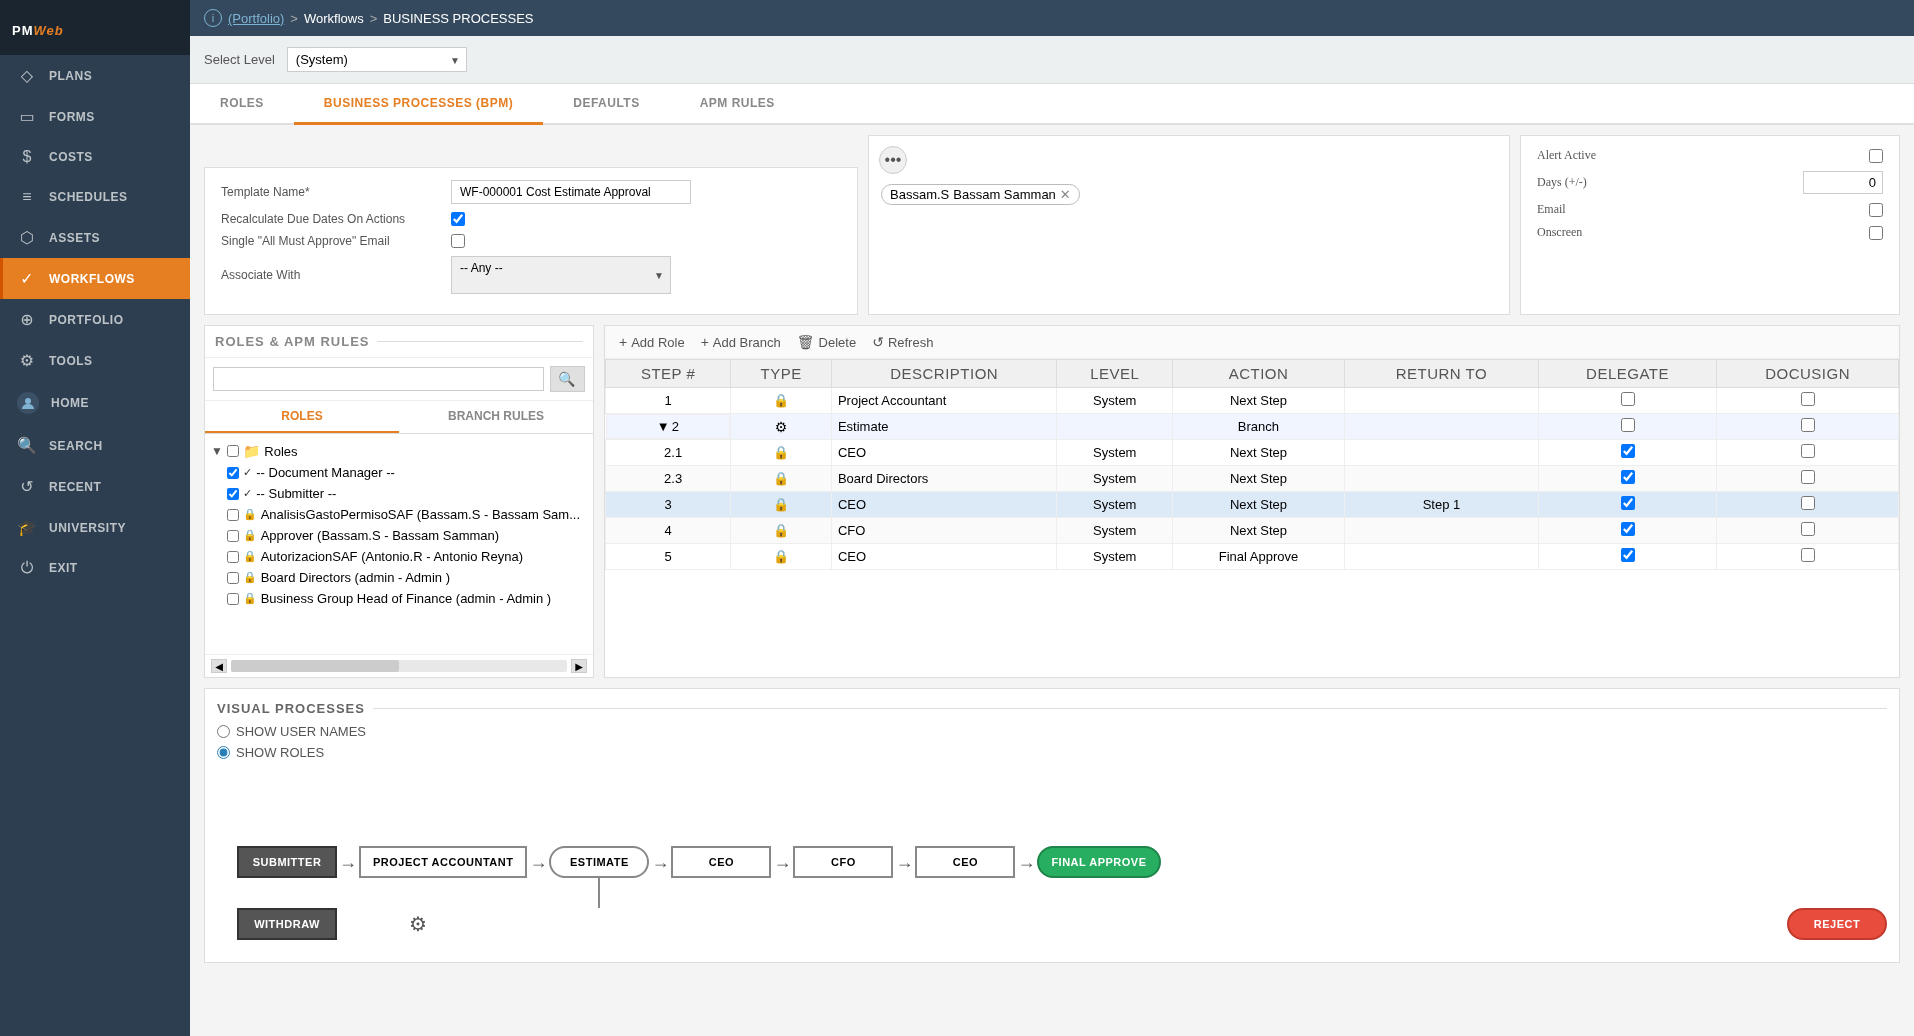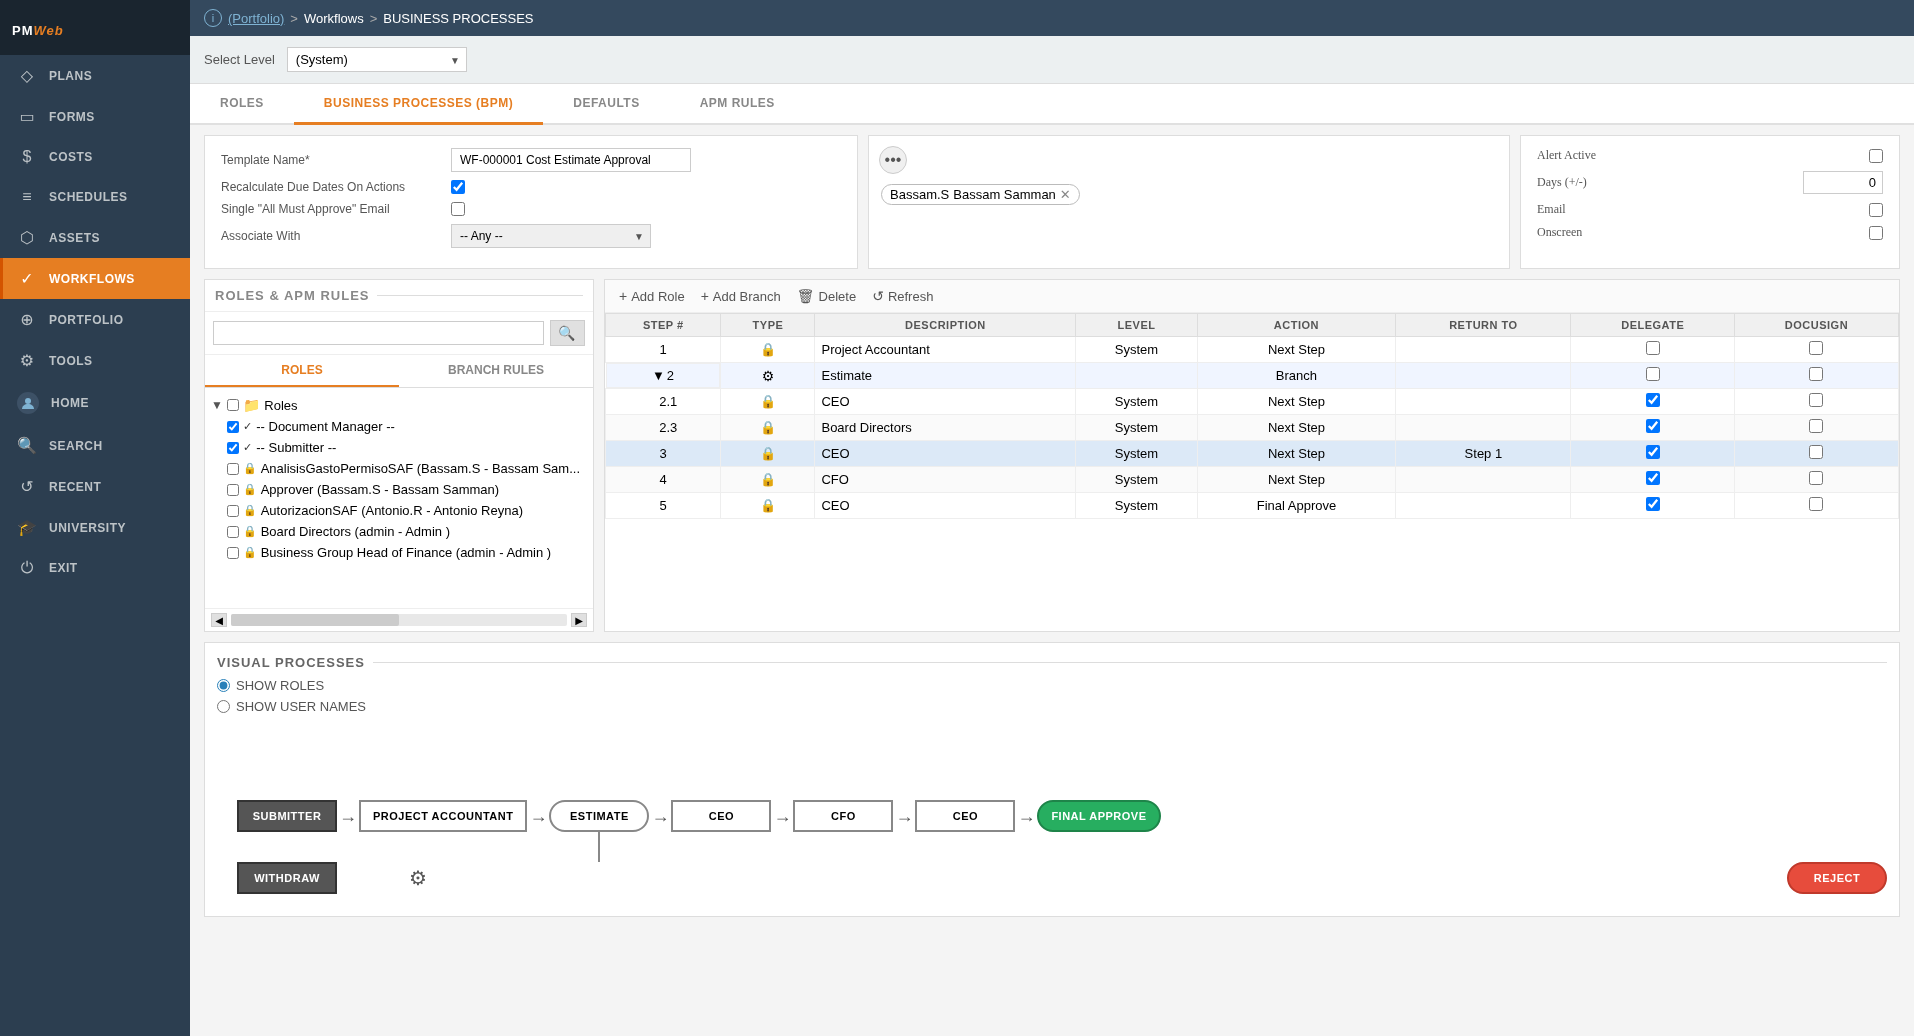--- a/index.html
+++ b/index.html
@@ -243,23 +243,23 @@
       cursor: pointer;
       font-size: 12px;
       padding: 2px 6px;
     }
     .steps-btn .btn-icon { font-size: 14px; }
     .steps-table { width: 100%; border-collapse: collapse; font-size: 12px; }
     .steps-table th {
       background: #f0f0f0;
       border: 1px solid #ddd;
       padding: 5px 6px;
-      font-weight: bold;
+      font-weight: normal;
       color: #555;
-      font-size: 11px;
+      font-size: 15px;
       text-align: center;
       letter-spacing: 0.5px;
     }
     .steps-table td {
       border: 1px solid #eee;
       padding: 4px 6px;
       text-align: center;
       vertical-align: middle;
     }
     .steps-table tr:nth-child(even) { background: #fafafa; }
@@ -409,37 +409,37 @@
     <div class="tab">ROLES</div>
     <div class="tab active">BUSINESS PROCESSES (BPM)</div>
     <div class="tab">DEFAULTS</div>
     <div class="tab">APM RULES</div>
   </div>
 
   <div class="content-area">
 
     <div style="display:flex; gap:10px; margin-bottom:10px;">
 
-      <div style="flex:1; background:white; border:1px solid #ddd; padding:12px 16px;">
+      <div style="flex:1; background:white; border:1px solid #ddd; padding:12px 16px;margin-top:32px;">
         <div class="form-row">
           <span class="form-label">Template Name*</span>
           <input class="form-input" type="text" value="WF-000001 Cost Estimate Approval" style="">
         </div>
         <div class="form-row">
           <span class="form-label">Recalculate Due Dates On Actions</span>
           <input type="checkbox" class="form-checkbox" checked="" style="">
         </div>
         <div class="form-row">
           <span class="form-label">Single "All Must Approve" Email</span>
           <input type="checkbox" class="form-checkbox" style="">
         </div>
         <div class="form-row">
           <span class="form-label">Associate With</span>
           <div class="select-wrap">
-            <select style="border:1px solid #ccc; padding:4px 24px 4px 8px; font-size:12px; width:200px; appearance:none; -webkit-appearance:none;">
+            <select style="border:1px solid #ccc; padding:4px 24px 18px 8px; font-size:12px; width:220px; appearance:none; -webkit-appearance:none;">
               <option>-- Any --</option>
             </select>
           </div>
         </div>
       </div>
 
       <div style="flex:1; background:white; border:1px solid #ddd; padding:10px; min-height:100px;">
         <div class="recipients-header">
           <div class="dots-btn">•••</div>
         </div>
@@ -658,26 +658,26 @@
         </table>
       </div>
     </div>
 
     <div class="visual-section">
       <div class="section-header">
         <span>VISUAL PROCESSES</span>
       </div>
       <div class="visual-options">
         <div class="radio-row">
+          <input type="radio" name="vw_radio" class="radio-input" style="">
+          <span>SHOW USER NAMES</span>
+        </div>
+        <div class="radio-row">
           <input type="radio" name="vw_radio" class="radio-input" checked="" style="">
           <span>SHOW ROLES</span>
-        </div>
-        <div class="radio-row">
-          <input type="radio" name="vw_radio" class="radio-input" style="">
-          <span>SHOW USER NAMES</span>
         </div>
       </div>
 
       <div class="workflow-diagram">
 
         <div style="position:relative; padding-left:20px;">
 
           <div style="display:flex; align-items:center; margin-bottom:0;">
 
             <div style="display:flex; flex-direction:column; align-items:center; margin-right:0;">

